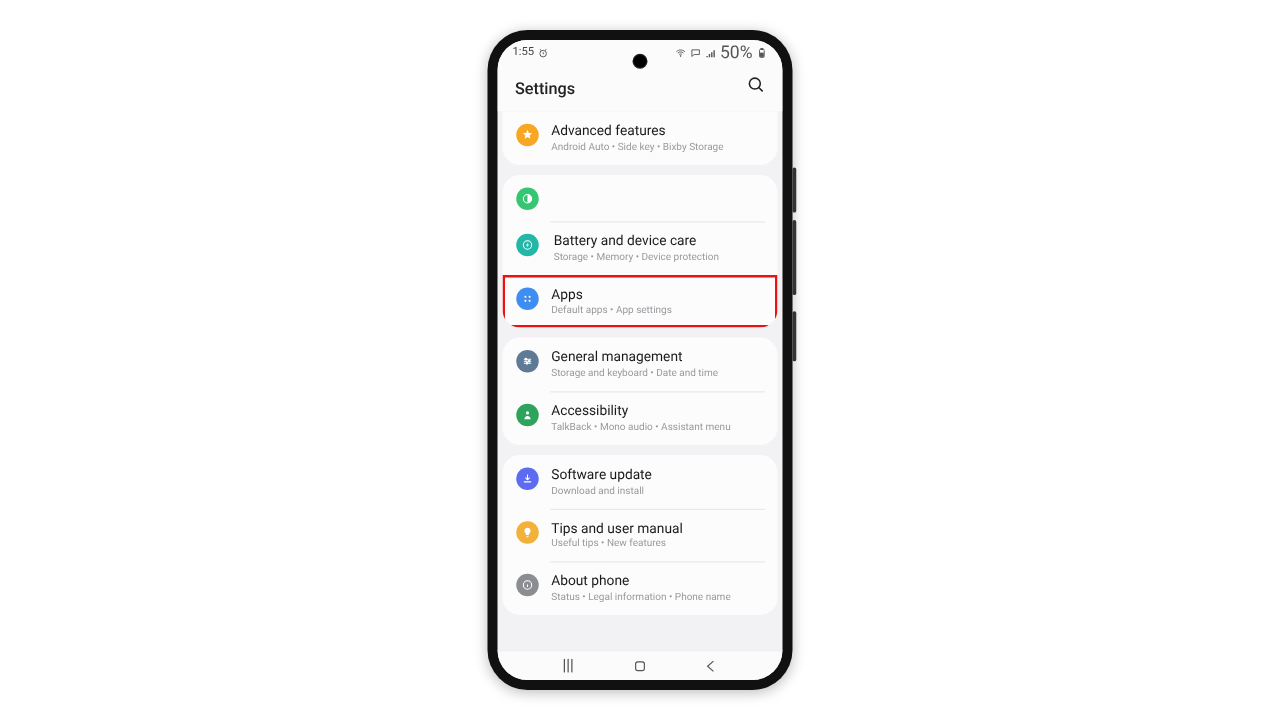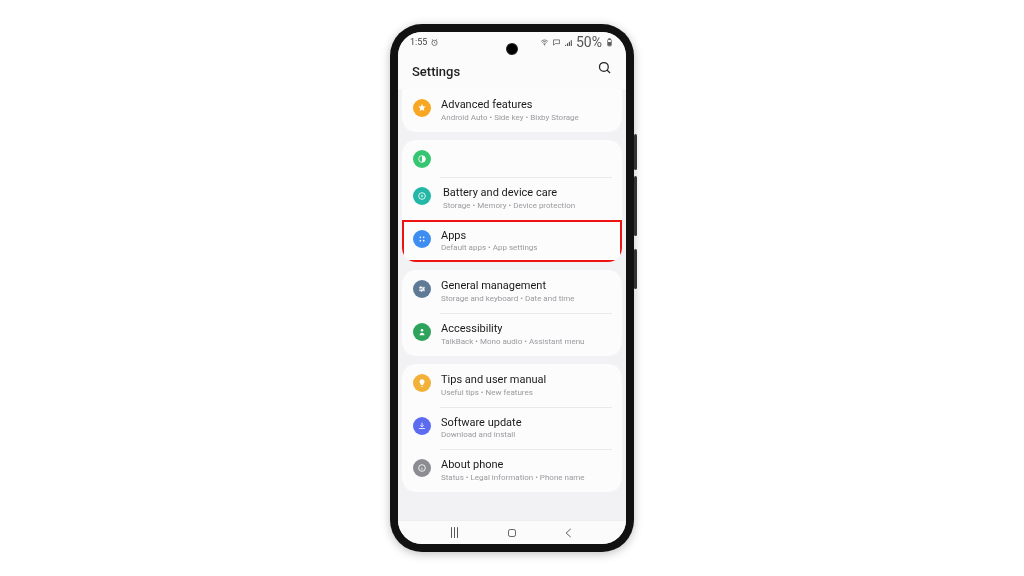--- a/index.html
+++ b/index.html
@@ -215,39 +215,39 @@
                 </svg>
               </div>
               <div class="texts">
                 <div class="ttl">Accessibility</div>
                 <div class="sub">TalkBack  •  Mono audio  •  Assistant menu</div>
               </div>
             </div>
           </div>
           <div class="group">
             <div class="item" style="position: relative;">
+              <div class="icon ic-indigo">
+                <svg viewBox="0 0 24 24" fill="none" stroke="#fff" stroke-width="2">
+                  <path d="M12 4v10m0 0l-4-4m4 4l4-4M5 18h14"></path>
+                </svg>
+              </div>
+              <div class="texts">
+                <div class="ttl">Software update</div>
+                <div class="sub">Download and install</div>
+              </div>
+            </div>
+            <div class="item" style="position: relative;">
               <div class="icon ic-yellow">
                 <svg viewBox="0 0 24 24" fill="#fff">
                   <path d="M12 3a6 6 0 0 0-3 11.2V17h6v-2.8A6 6 0 0 0 12 3zM10 19h4v2h-4z"></path>
                 </svg>
               </div>
               <div class="texts">
                 <div class="ttl">Tips and user manual</div>
                 <div class="sub">Useful tips  •  New features</div>
-              </div>
-            </div>
-            <div class="item" style="position: relative;">
-              <div class="icon ic-indigo">
-                <svg viewBox="0 0 24 24" fill="none" stroke="#fff" stroke-width="2">
-                  <path d="M12 4v10m0 0l-4-4m4 4l4-4M5 18h14"></path>
-                </svg>
-              </div>
-              <div class="texts">
-                <div class="ttl">Software update</div>
-                <div class="sub">Download and install</div>
               </div>
             </div>
             <div class="item" style="position: relative;">
               <div class="icon ic-grey">
                 <svg viewBox="0 0 24 24" fill="none" stroke="#fff" stroke-width="2">
                   <circle cx="12" cy="12" r="8"></circle>
                   <path d="M12 8h.01M11 12h1v4"></path>
                 </svg>
               </div>
               <div class="texts">

